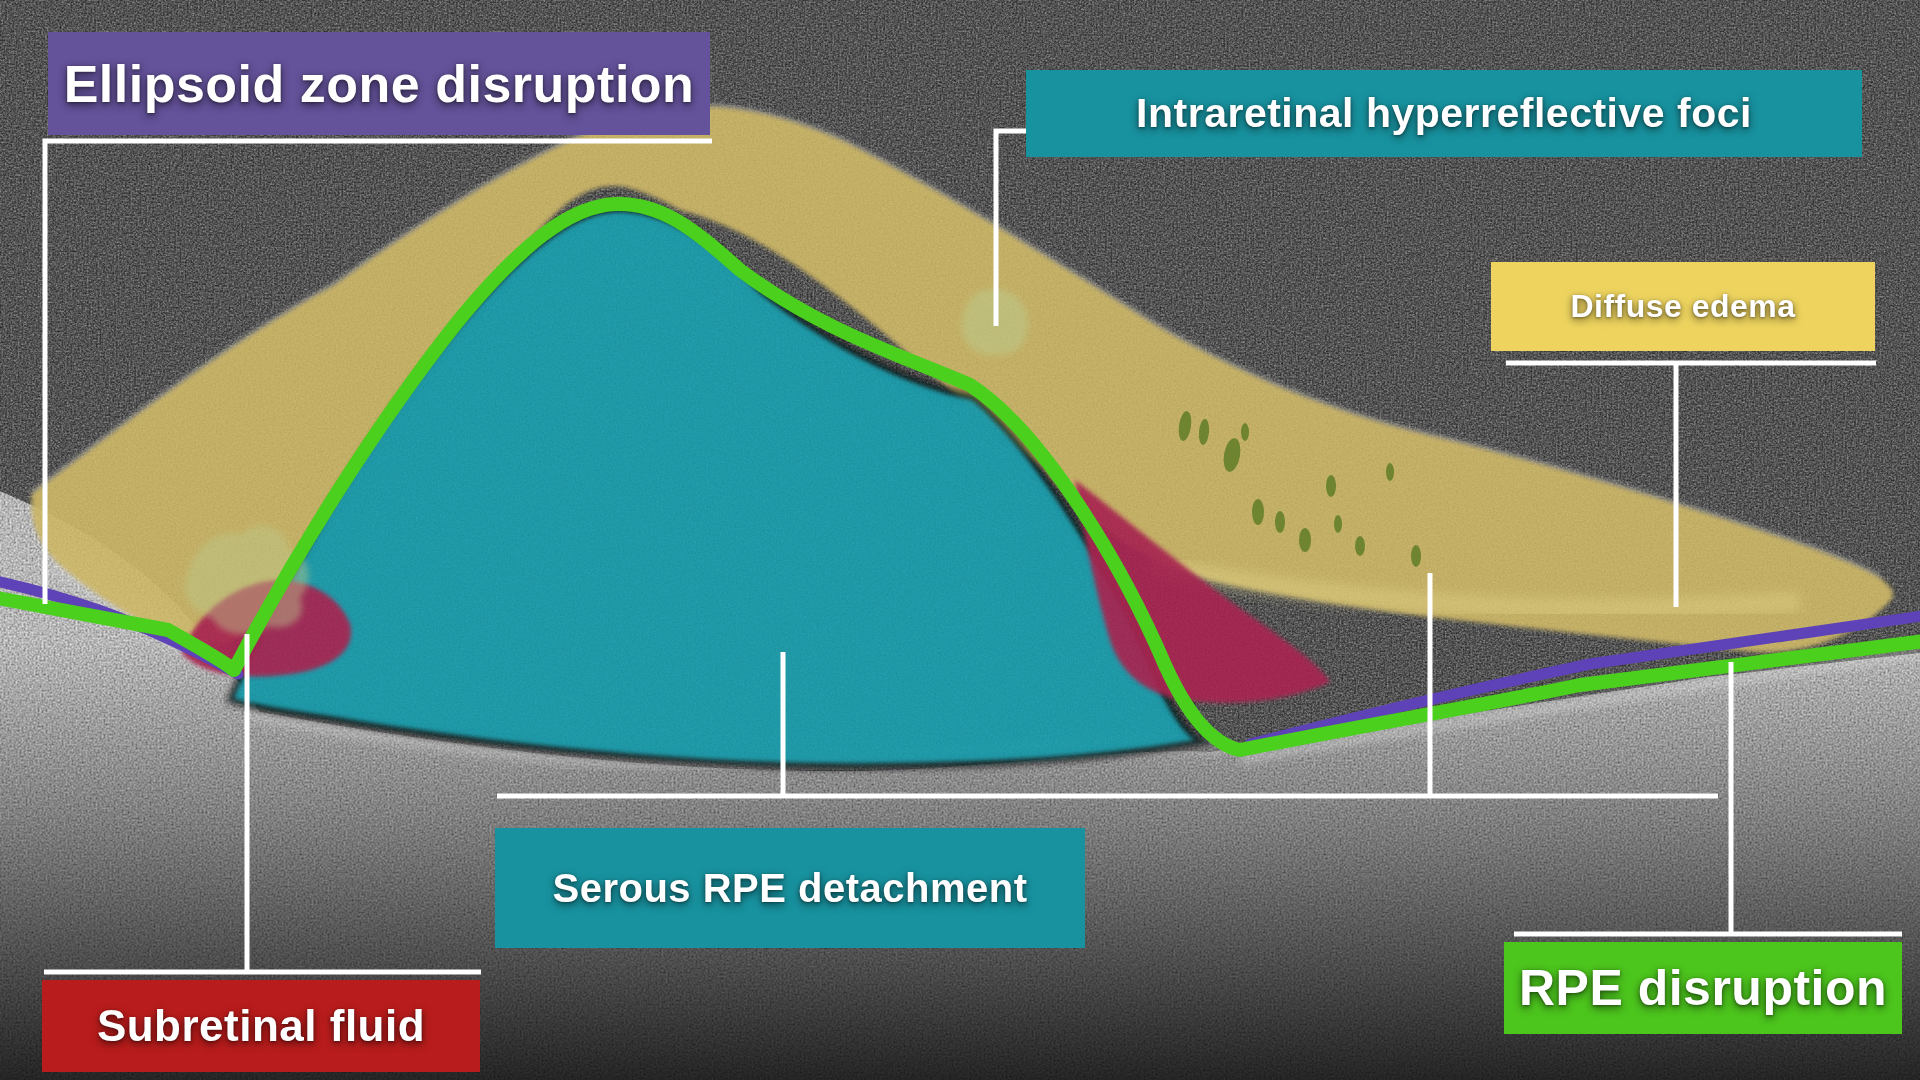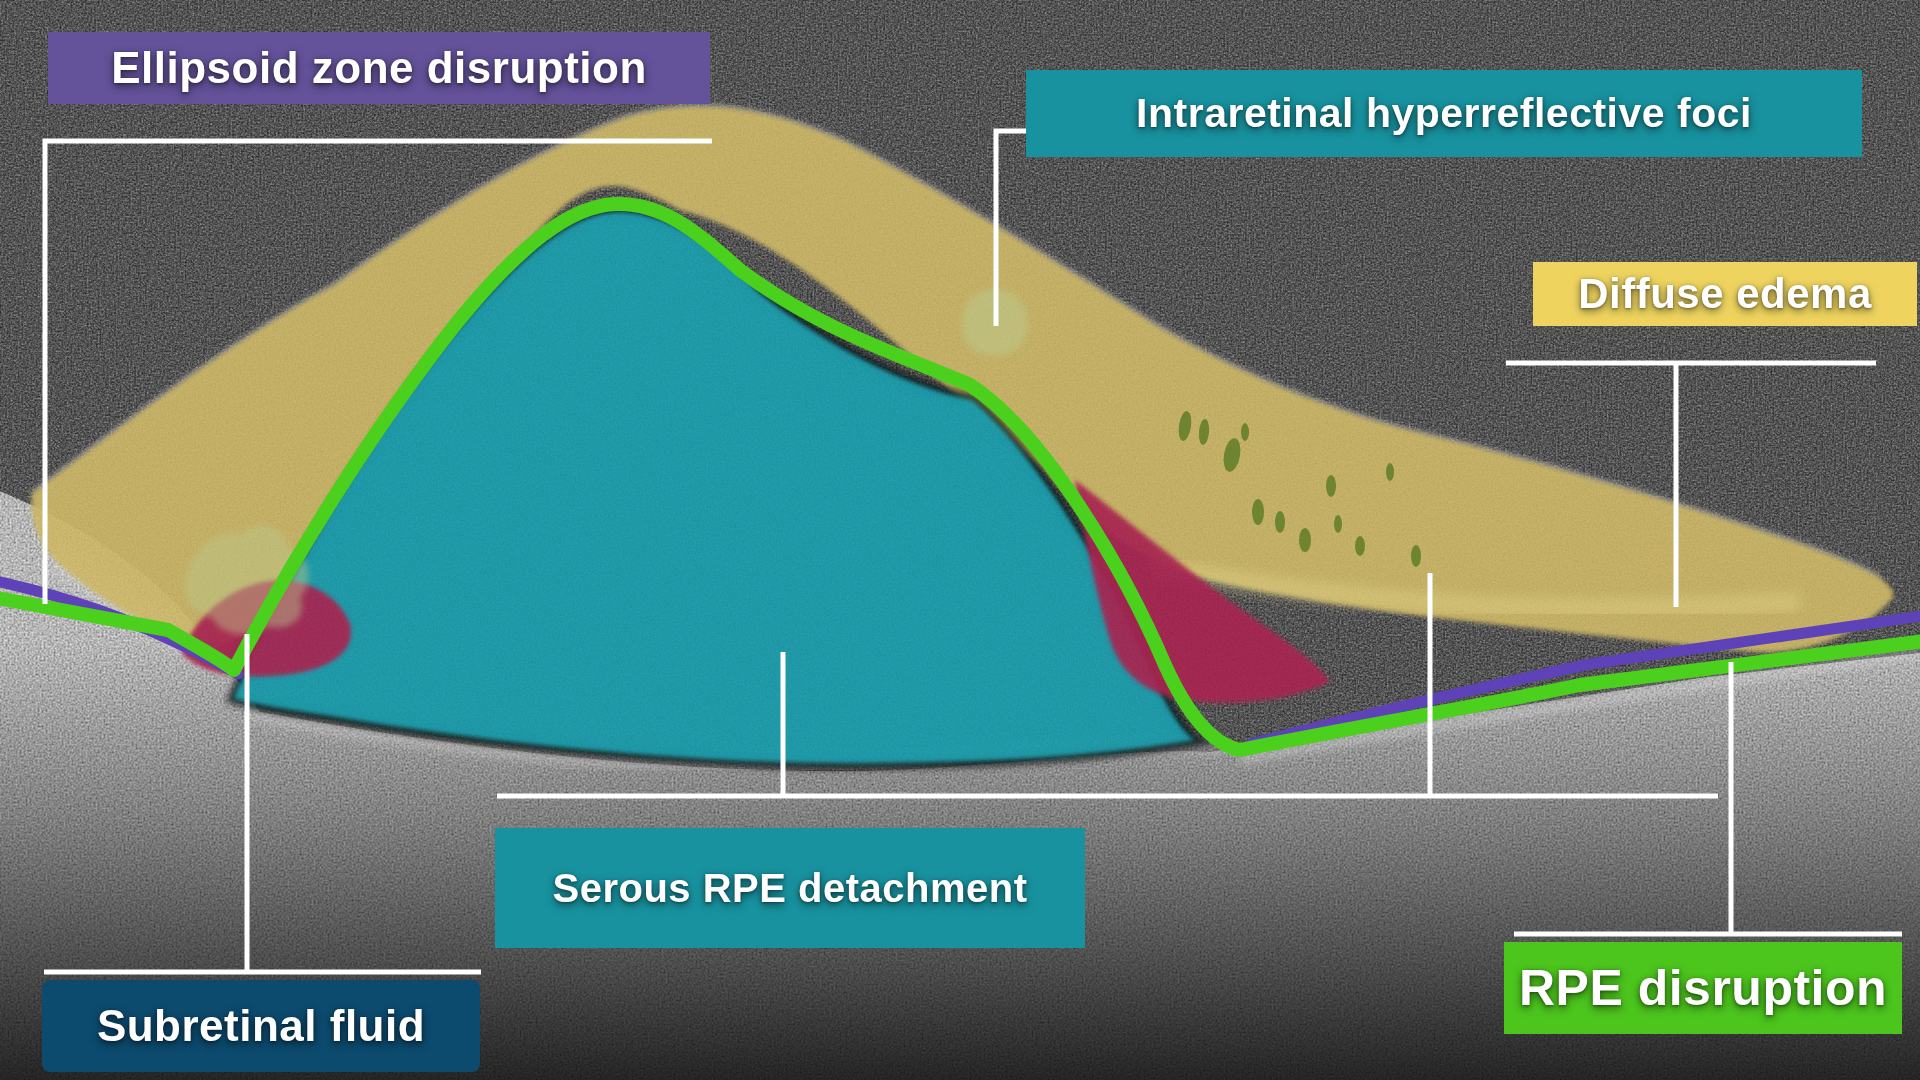--- a/index.html
+++ b/index.html
@@ -7,23 +7,23 @@
     position:relative;width:1920px;height:1080px;overflow:hidden;
     font-family:"Liberation Sans", sans-serif;background:#060606;
   }
   .stage svg{position:absolute;left:0;top:0;width:100%;height:100%;display:block;}
   .tag{
     position:absolute;display:flex;align-items:center;justify-content:center;
     color:#ffffff;font-weight:bold;letter-spacing:.5px;
     text-shadow:0 3px 8px rgba(0,0,0,.55), 0 1px 3px rgba(0,0,0,.4);
     white-space:nowrap;
   }
-  .tag-ellipsoid {left:48px;  top:32px;  width:662px;height:72px; font-size:44px;}
+  .tag-ellipsoid {left:48px;  top:32px;  width:662px;height:103px; font-size:52px;}
   .tag-foci      {left:1026px;top:32px;  width:836px;height:87px; font-size:41px;}
-  .tag-diffuse   {left:1533px;top:262px; width:384px;height:64px; font-size:42px;}
+  .tag-diffuse   {left:1491px;top:262px; width:384px;height:89px; font-size:32px;}
   .tag-serous    {left:495px; top:808px; width:590px;height:120px;font-size:40px;margin-top:20px;}
   .tag-cystoid   {left:1132px;top:804px; width:587px;height:108px;font-size:42px;}
   .tag-rpe       {left:1504px;top:942px; width:398px;height:92px; font-size:50px;}
   .tag-subretinal{left:42px;  top:980px; width:438px;height:92px; font-size:44px;}
 </style>
 </head>
 <body>
 
 <div class="stage">
 <svg viewBox="0 0 1920 1080" preserveAspectRatio="none">
@@ -172,14 +172,14 @@
     <line x1="44" y1="972" x2="481" y2="972"></line>
     <line x1="247" y1="972" x2="247" y2="634"></line>
   </g>
 </svg>
 
   <div class="tag tag-ellipsoid" style="background: rgb(100, 82, 154);">Ellipsoid zone disruption</div>
   <div class="tag tag-foci" style="background: rgb(24, 146, 159); margin-top: 38px;">Intraretinal hyperreflective foci</div>
   <div class="tag tag-diffuse" style="background: rgb(238, 212, 95);">Diffuse edema</div>
   <div class="tag tag-serous" style="background: rgb(24, 146, 159);">Serous RPE detachment</div>
   <div class="tag tag-rpe" style="background: rgb(76, 197, 29);">RPE disruption</div>
-  <div class="tag tag-subretinal" style="background: #0c4a6e; border-radius: 8px;">Subretinal fluid</div>
+  <div class="tag tag-subretinal" style="background: #b91c1c;">Subretinal fluid</div>
 </div>
 
 </body></html>

